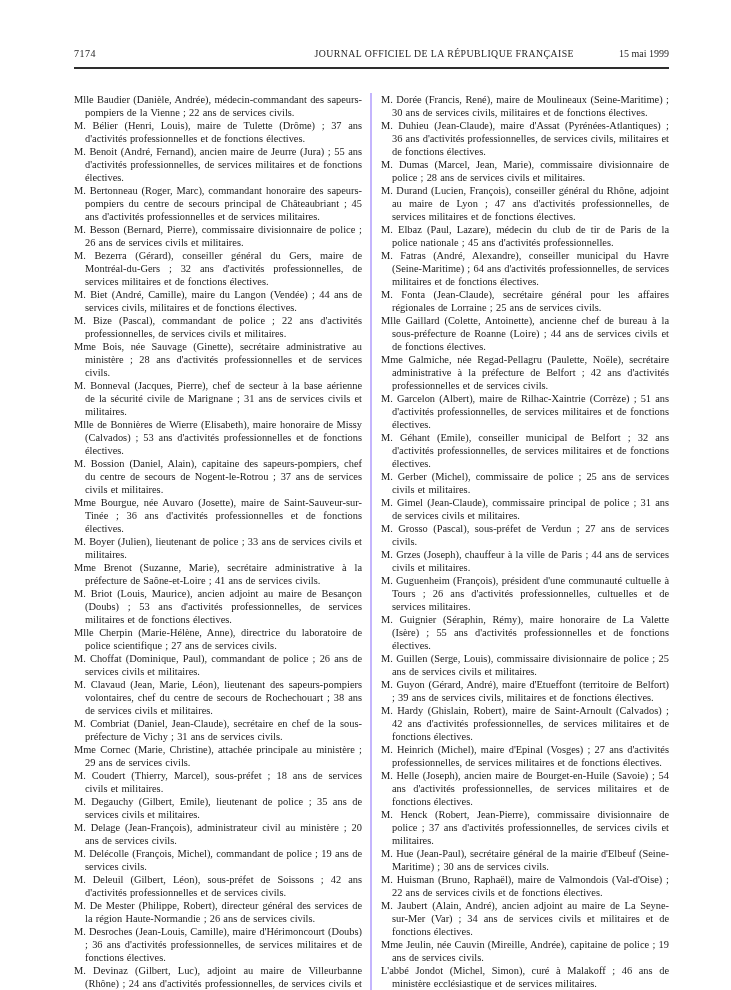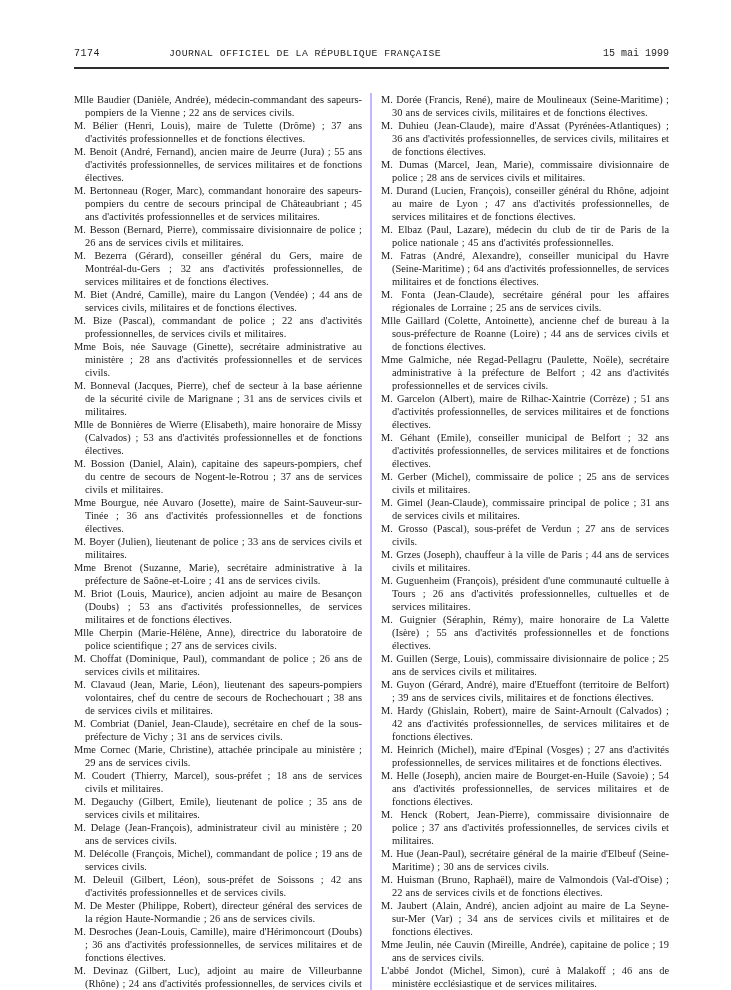--- a/index.html
+++ b/index.html
@@ -17,31 +17,31 @@
   .page {
     box-sizing: border-box;
     width: 731px;
     height: 990px;
     padding: 48px 62px 20px 74px;
     background: #ffffff;
   }
   .header {
     display: flex;
     align-items: baseline;
-    font-family: Liberation Mono, monospace;
+    font-family: Liberation Serif, serif;
     font-size: 10px;
     color: #1f1f1f;
   }
   .header .pageno {
     width: 95px;
     letter-spacing: 0.5px;
   }
   .header .title {
     flex: 1;
-    text-align: left;
+    text-align: right;
     font-size: 9.8px;
     letter-spacing: 0.45px;
     white-space: nowrap;
   }
   .header .date {
     width: 95px;
     text-align: right;
     white-space: nowrap;
   }
   .rule {

